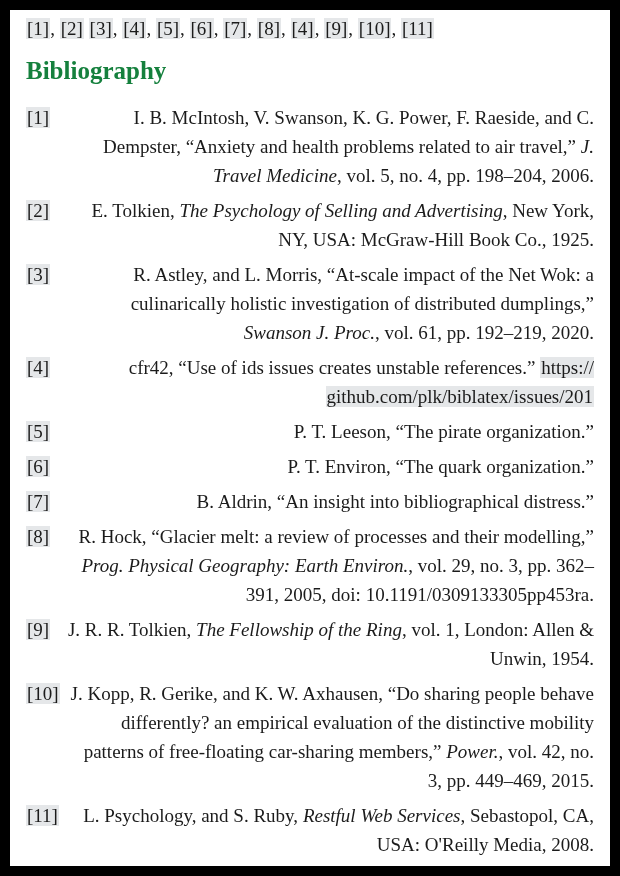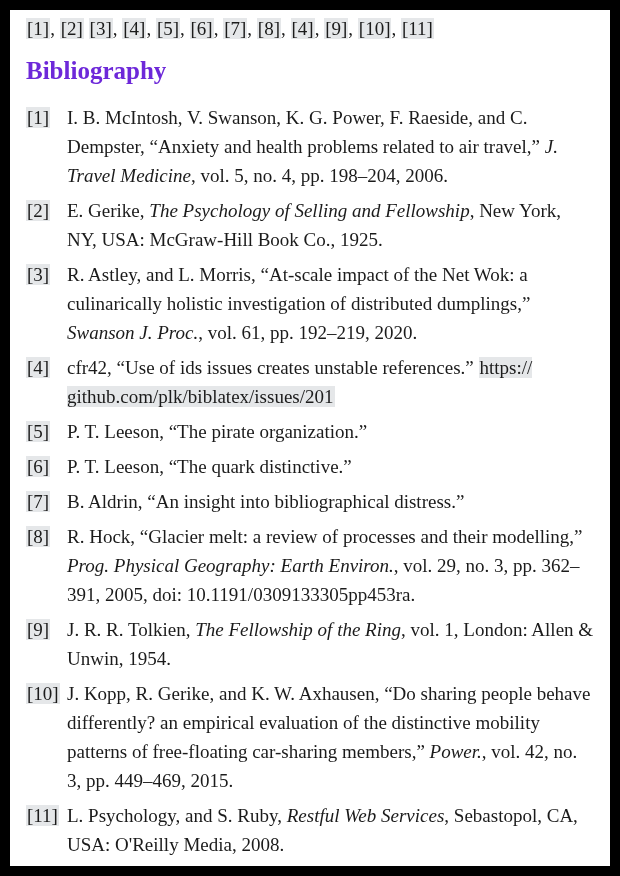--- a/index.html
+++ b/index.html
@@ -36,74 +36,75 @@
     background: #e5e7e9;
     color: #1b1b1b;
     text-decoration: none;
     padding: 0 1px;
   }
   h1.bib-heading {
     font-size: 25px;
     line-height: 32px;
     margin: 12px 0 16px 0;
     font-weight: bold;
-    color: #6d28d9;
+    color: #15803d;
   }
   .entries {
     margin: 0;
     padding: 0;
   }
   .entry {
     display: flex;
     align-items: flex-start;
     font-size: 19px;
     line-height: 29px;
     margin: 0 0 6px 0;
   }
   .entry-label {
     flex: 0 0 41px;
   }
   .entry-text {
     flex: 1 1 auto;
     min-width: 0;
+    text-align: right;
   }
   .it {
     font-style: italic;
   }
 </style>
 </head>
 <body>
 
 <div class="page">
   <p class="cite-line" id="cite-line"><a class="hl">[1]</a><span>, </span><a class="hl">[2]</a><span> </span><a class="hl">[3]</a><span>, </span><a class="hl">[4]</a><span>, </span><a class="hl">[5]</a><span>, </span><a class="hl">[6]</a><span>, </span><a class="hl">[7]</a><span>, </span><a class="hl">[8]</a><span>, </span><a class="hl">[4]</a><span>, </span><a class="hl">[9]</a><span>, </span><a class="hl">[10]</a><span>, </span><a class="hl">[11]</a></p>
   <h1 class="bib-heading">Bibliography</h1>
   <div class="entries" id="entries">
       <div class="entry">
         <span class="entry-label"><a class="hl">[1]</a></span>
         <div class="entry-text"><span class="">I. B. McIntosh, V. Swanson, K. G. Power, F. Raeside, and C. Dempster, “Anxiety and health problems related to air travel,” </span><span class="it">J. Travel Medicine</span><span class="">, vol. 5, no. 4, pp. 198–204, 2006.</span></div>
       </div>
       <div class="entry">
         <span class="entry-label"><a class="hl">[2]</a></span>
-        <div class="entry-text"><span class="">E. Gerike, </span><span class="it">The Psychology of Selling and Fellowship</span><span class="">, New York, NY, USA: McGraw-Hill Book Co., 1925.</span></div>
+        <div class="entry-text"><span class="">E. Tolkien, </span><span class="it">The Psychology of Selling and Advertising</span><span class="">, New York, NY, USA: McGraw-Hill Book Co., 1925.</span></div>
       </div>
       <div class="entry">
         <span class="entry-label"><a class="hl">[3]</a></span>
         <div class="entry-text"><span class="">R. Astley, and L. Morris, “At-scale impact of the Net Wok: a culinarically holistic investigation of distributed dumplings,” </span><span class="it">Swanson J. Proc.</span><span class="">, vol. 61, pp. 192–219, 2020.</span></div>
       </div>
       <div class="entry">
         <span class="entry-label"><a class="hl">[4]</a></span>
         <div class="entry-text"><span class="">cfr42, “Use of ids issues creates unstable references.” </span><a class="hl">https://<wbr>github.com/plk/biblatex/issues/201</a></div>
       </div>
       <div class="entry">
         <span class="entry-label"><a class="hl">[5]</a></span>
         <div class="entry-text"><span class="">P. T. Leeson, “The pirate organization.”</span></div>
       </div>
       <div class="entry">
         <span class="entry-label"><a class="hl">[6]</a></span>
-        <div class="entry-text"><span class="">P. T. Leeson, “The quark distinctive.”</span></div>
+        <div class="entry-text"><span class="">P. T. Environ, “The quark organization.”</span></div>
       </div>
       <div class="entry">
         <span class="entry-label"><a class="hl">[7]</a></span>
         <div class="entry-text"><span class="">B. Aldrin, “An insight into bibliographical distress.”</span></div>
       </div>
       <div class="entry">
         <span class="entry-label"><a class="hl">[8]</a></span>
         <div class="entry-text"><span class="">R. Hock, “Glacier melt: a review of processes and their modelling,” </span><span class="it">Prog. Physical Geography: Earth Environ.</span><span class="">, vol. 29, no. 3, pp. 362–391, 2005, doi: 10.1191/0309133305pp453ra.</span></div>
       </div>
       <div class="entry">

